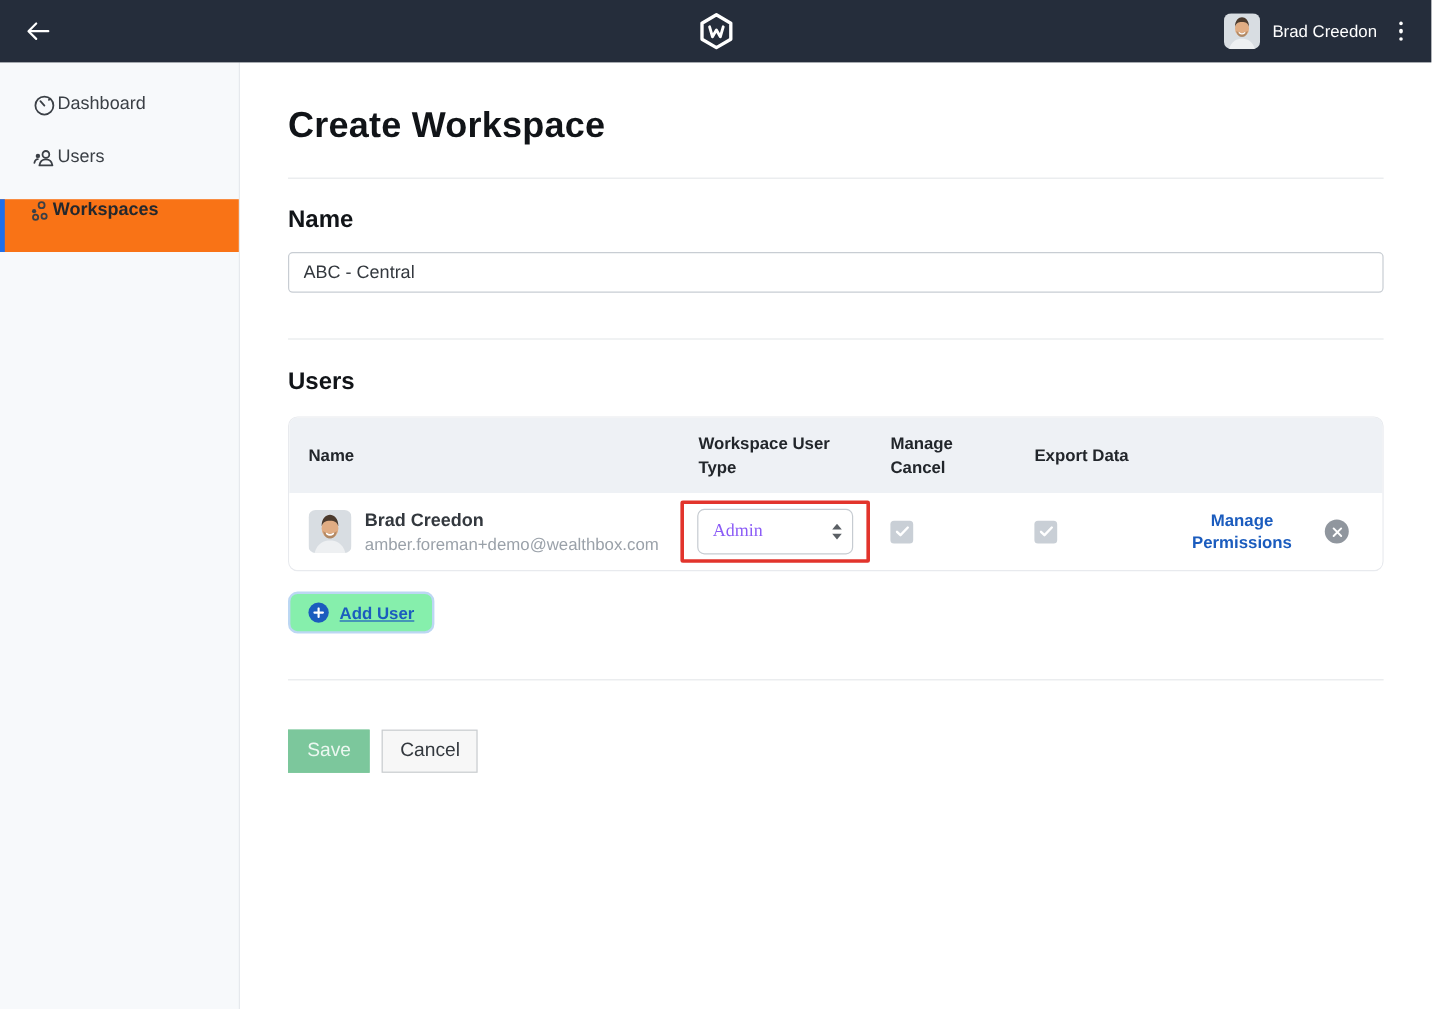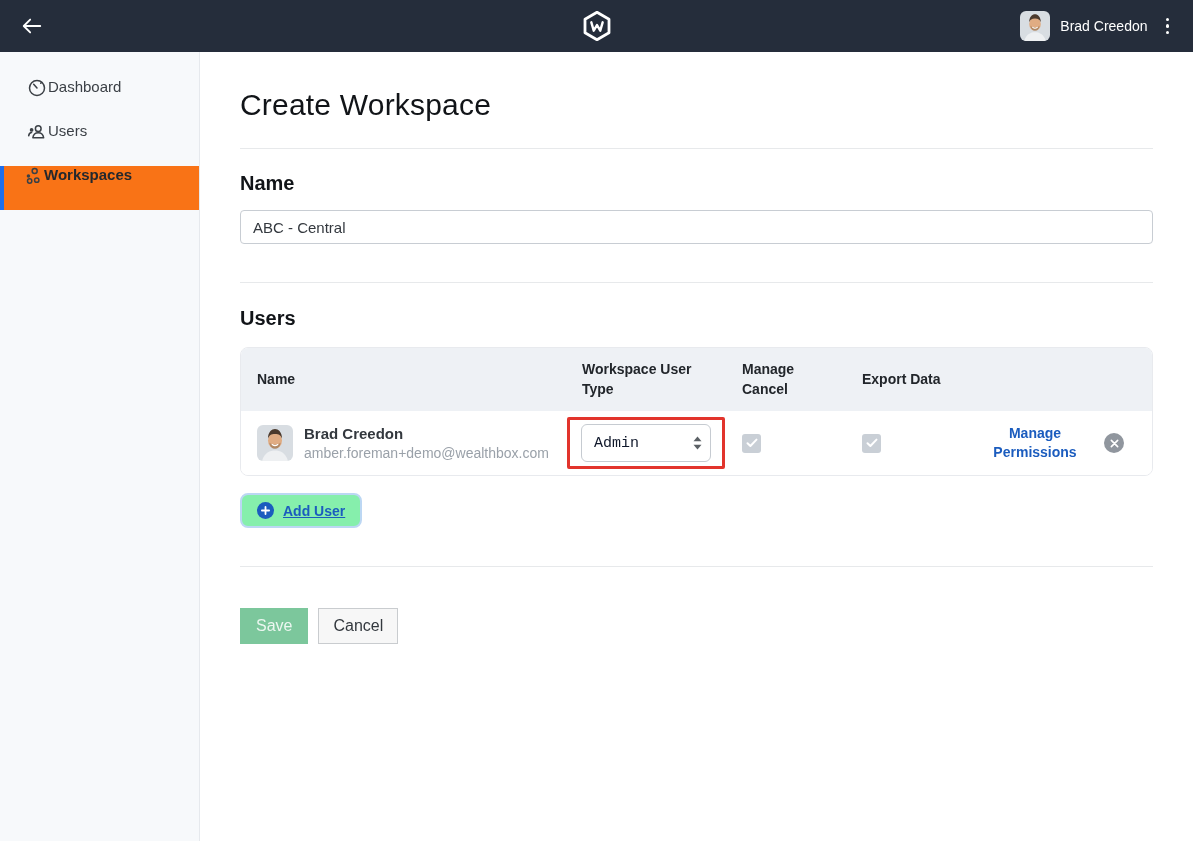--- a/index.html
+++ b/index.html
@@ -31,21 +31,21 @@
     height:44px; display:flex; align-items:flex-start; padding-left:22px;
     font-size:15px; color:#3b4046; cursor:pointer; border-left:4px solid transparent;
   }
   .side-item .sicon { width:22px; display:flex; justify-content:center; color:#3b4046; }
   .side-item.active {
     background:#f97316; border-left:4px solid #1f6feb; font-weight:bold; color:#24282d;
     padding-left:18px;
   }
 
   .main { flex:1; padding:36px 40px 0 40px; }
-  .page-title { font-size:30px; font-weight:normal; letter-spacing:.2px; color:#111418; }
+  .page-title { font-size:30px; font-weight:bold; letter-spacing:.2px; color:#111418; }
   .divider { border:none; border-top:1px solid #e7e9eb; }
   .div-1 { margin:26px 0 0 0; }
   .div-2 { margin:38px 0 0 0; }
   .div-3 { margin:38px 0 0 0; }
 
   .section-h { font-size:20px; font-weight:bold; color:#111418; }
   .name-h { margin-top:23px; }
   .name-input {
     margin-top:15px; width:100%; height:34px; border:1px solid #c8cdd3; border-radius:4px;
     padding:4px 12px; font-size:15px; color:#33383e; font-family:inherit; background:#fff;
@@ -67,21 +67,21 @@
   .uemail { font-size:14px; color:#9aa1a9; line-height:1.3; white-space:nowrap; }
 
   .cell-select { padding:0; }
   .red-box {
     display:inline-block; border:3px solid #e2342c; border-radius:2px; padding:4px 11px; margin-left:1px;
   }
   .select-wrap { position:relative; display:inline-block; }
   .fake-select {
     appearance:none; -webkit-appearance:none;
     width:130px; height:38px; border:1px solid #c6cbd1; border-radius:6px; background:#ffffff;
-    font-family:Liberation Mono, monospace; font-size:15px; color:#0f172a; padding:0 28px 0 12px; cursor:pointer;
+    font-family:Liberation Serif, serif; font-size:15px; color:#8b5cf6; padding:0 28px 0 12px; cursor:pointer;
   }
   .sel-arrows { position:absolute; right:9px; top:50%; transform:translateY(-50%); pointer-events:none; display:flex; }
 
   .checkbox {
     width:19px; height:19px; border-radius:3px; background:#c9cfd6;
     display:flex; align-items:center; justify-content:center;
   }
   .checkbox svg { display:block; }
   .cell-check { padding-left:16px; }
 

